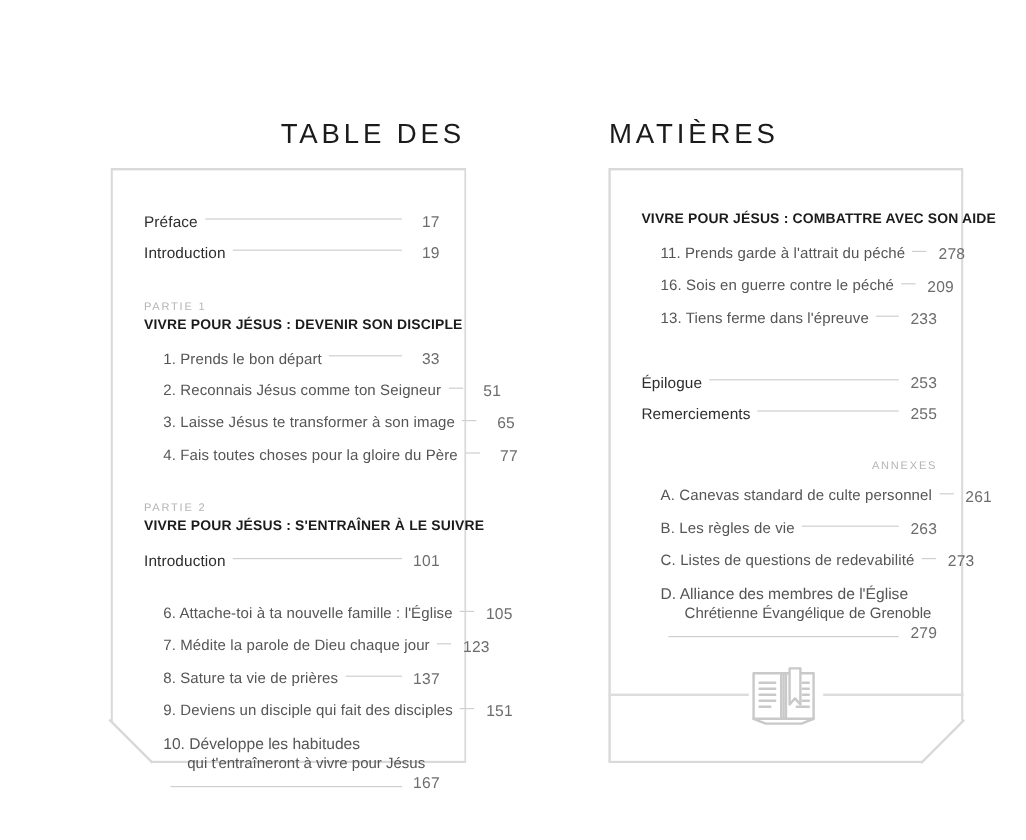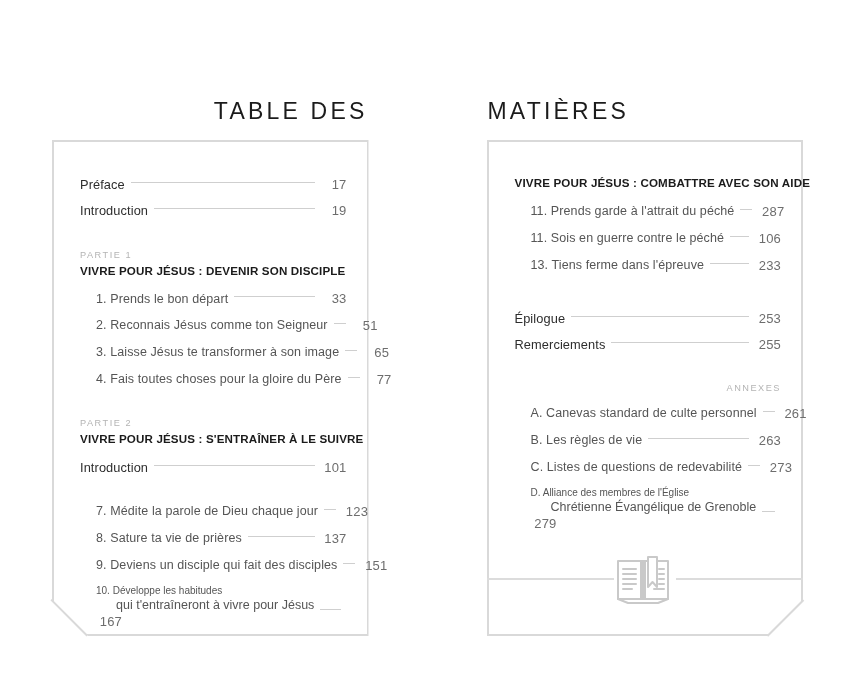--- a/index.html
+++ b/index.html
@@ -13,20 +13,21 @@
     position: relative;
     font-family: "Liberation Sans", sans-serif;
     color: #3a3a3a;
     overflow: hidden;
   }
 
   .spread {
     position: absolute;
     inset: 0;
     display: flex;
+    padding-left: 40px;
   }
 
   .page {
     position: relative;
     width: 427.5px;
     height: 700px;
   }
 
   
   .page-heading {
@@ -147,21 +148,21 @@
   
   .entry.two-line {
     align-items: flex-end;
     flex-wrap: wrap;
   }
   .entry.two-line .label-block {
     display: flex;
     flex-direction: column;
   }
   .entry.two-line .label-line1 {
-    font-size: 10px;
+    font-size: 13px;
     color: #555555;
     white-space: nowrap;
     line-height: 1.35;
   }
   .entry.two-line .label-line2 {
     font-size: 12.5px;
     color: #555555;
     white-space: nowrap;
     line-height: 1.35;
     padding-left: 20px;
@@ -276,20 +277,25 @@
 
         <div class="entry level-top">
           <span class="label">Introduction</span>
           <span class="leader"></span>
           <span class="pageno">101</span>
         </div>
 
         <div class="gap-sm"></div>
 
         <div class="entry level-chapter">
+          <span class="label">6. Attache-toi à ta nouvelle famille : l'Église</span>
+          <span class="leader"></span>
+          <span class="pageno">105</span>
+        </div>
+        <div class="entry level-chapter">
           <span class="label">7. Médite la parole de Dieu chaque jour</span>
           <span class="leader"></span>
           <span class="pageno">123</span>
         </div>
         <div class="entry level-chapter">
           <span class="label">8. Sature ta vie de prières</span>
           <span class="leader"></span>
           <span class="pageno">137</span>
         </div>
         <div class="entry level-chapter">
@@ -321,26 +327,26 @@
     <div class="frame-inner">
       <div class="toc">
 
         <div class="part" style="margin-top:0">
           <div class="part-title">VIVRE POUR JÉSUS : COMBATTRE AVEC SON AIDE</div>
         </div>
 
         <div class="entry level-chapter">
           <span class="label">11. Prends garde à l'attrait du péché</span>
           <span class="leader"></span>
-          <span class="pageno">287</span>
-        </div>
-        <div class="entry level-chapter">
-          <span class="label">11. Sois en guerre contre le péché</span>
-          <span class="leader"></span>
-          <span class="pageno">106</span>
+          <span class="pageno">278</span>
+        </div>
+        <div class="entry level-chapter">
+          <span class="label">16. Sois en guerre contre le péché</span>
+          <span class="leader"></span>
+          <span class="pageno">209</span>
         </div>
         <div class="entry level-chapter">
           <span class="label">13. Tiens ferme dans l'épreuve</span>
           <span class="leader"></span>
           <span class="pageno">233</span>
         </div>
 
         <div class="gap-md"></div>
 
         <div class="entry level-top">

